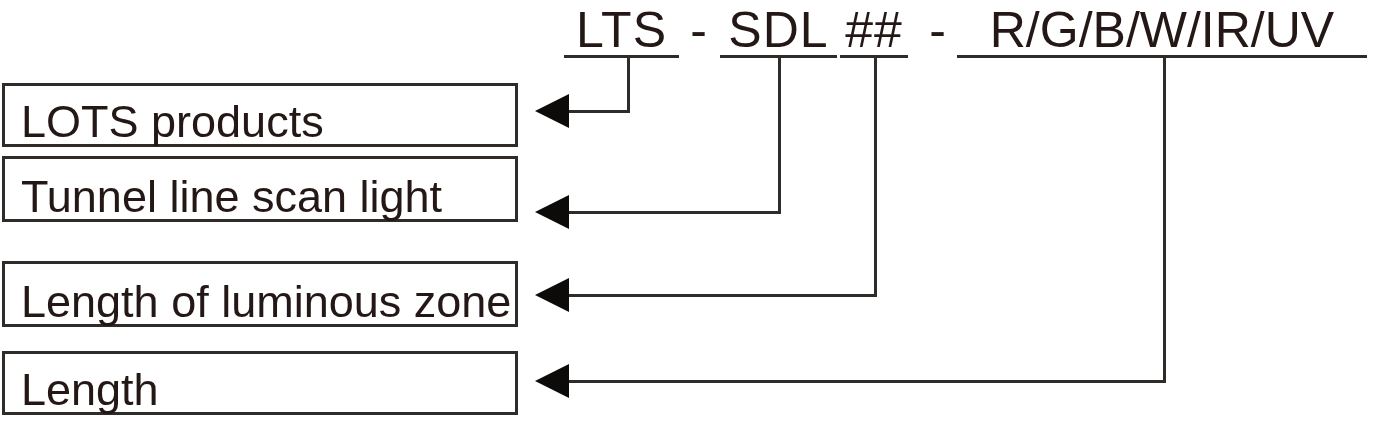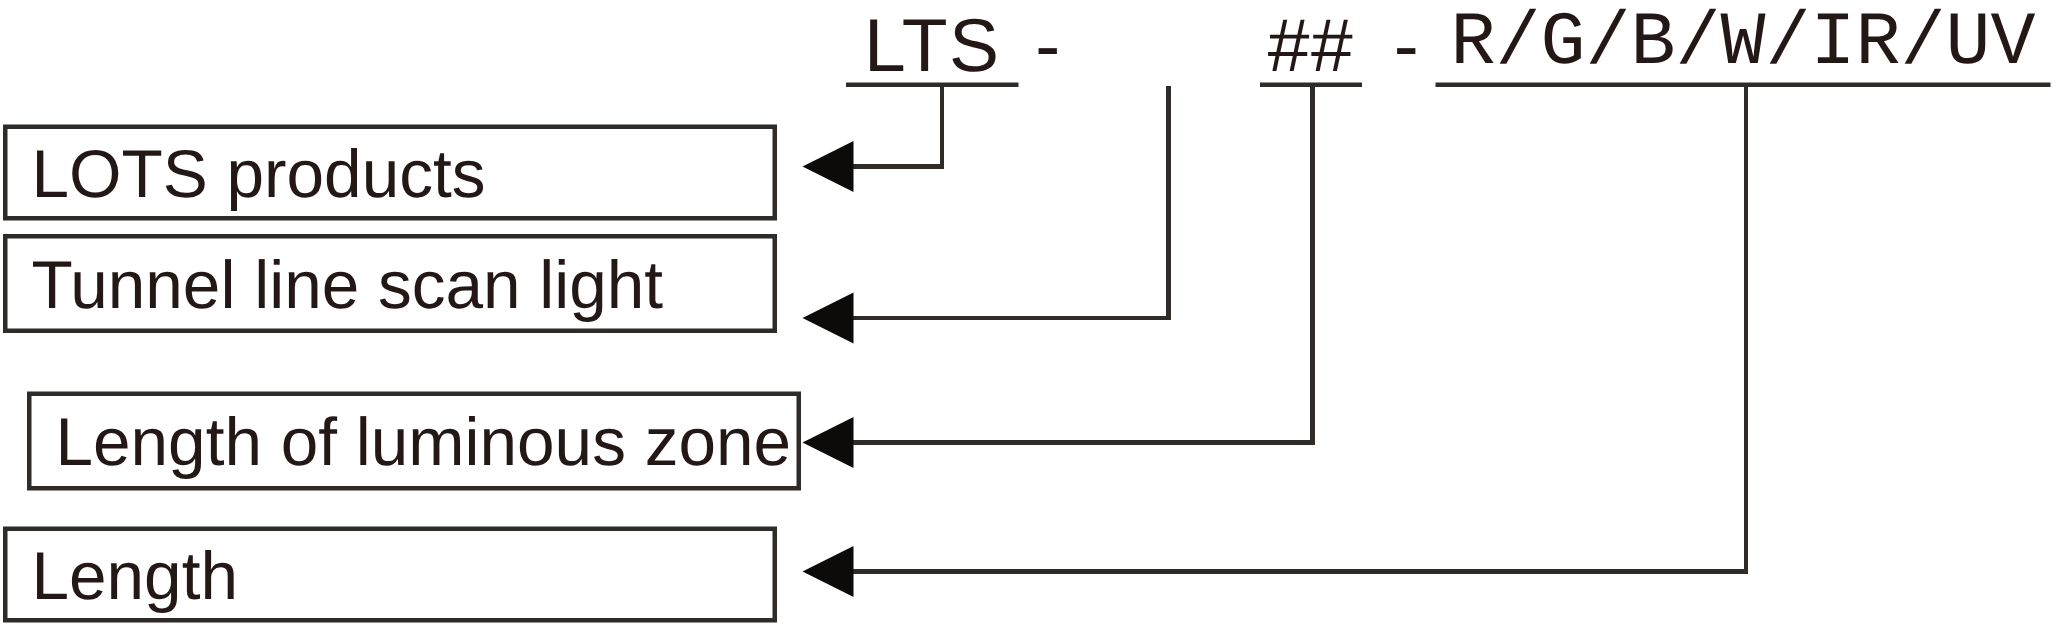--- a/index.html
+++ b/index.html
@@ -23,53 +23,54 @@
     display:flex;align-items:flex-end;justify-content:center;
     font-size:50px;line-height:1;white-space:nowrap;
     letter-spacing:1px;
   }
   .underlined{border-bottom:3px solid var(--line);}
   .seg-lts{left:564px;width:115px;}
   .seg-dash1{left:684px;width:30px;}
   .seg-sdl{left:720px;width:117px;}
   .seg-hash{left:840px;width:68px;}
   .seg-dash2{left:922px;width:32px;}
-  .seg-colors{left:957px;width:410px;letter-spacing:0;font-family:Liberation Mono, monospace;}
+  .seg-colors{left:957px;width:410px;letter-spacing:0;}
   
   .label-box{
     position:absolute;left:2px;width:516px;
     box-sizing:border-box;
     border:3px solid var(--line);
     background:var(--bg);
-    display:flex;align-items:center;
+    display:flex;align-items:flex-end;
     padding-left:16px;
     font-size:45px;line-height:1;white-space:nowrap;
   }
   .box-1{top:83px;height:64px;}
   .box-2{top:156px;height:66px;}
-  .box-3{top:261px;height:66px;margin-left:16px;}
+  .box-3{top:261px;height:66px;}
   .box-4{top:351px;height:64px;}
   
   .overlay{
     position:absolute;left:0;top:0;width:1377px;height:423px;
     pointer-events:none;
   }
   .overlay path{
     fill:none;stroke:var(--line);stroke-width:3;
     shape-rendering:crispEdges;
   }
   .overlay polygon{fill:var(--arrow);}
 </style>
 </head>
 <body>
 
 <div class="canvas">
 
   <div class="seg seg-lts underlined">LTS</div>
   <div class="seg seg-dash1">-</div>
+  <div class="seg seg-sdl underlined">SDL</div>
   <div class="seg seg-hash underlined">##</div>
   <div class="seg seg-dash2">-</div>
   <div class="seg seg-colors underlined">R/G/B/W/IR/UV</div>
 
   <div class="label-box box-1">
     <span>LOTS products</span>
   </div>
   <div class="label-box box-2">
     <span>Tunnel line scan light</span>
   </div>

